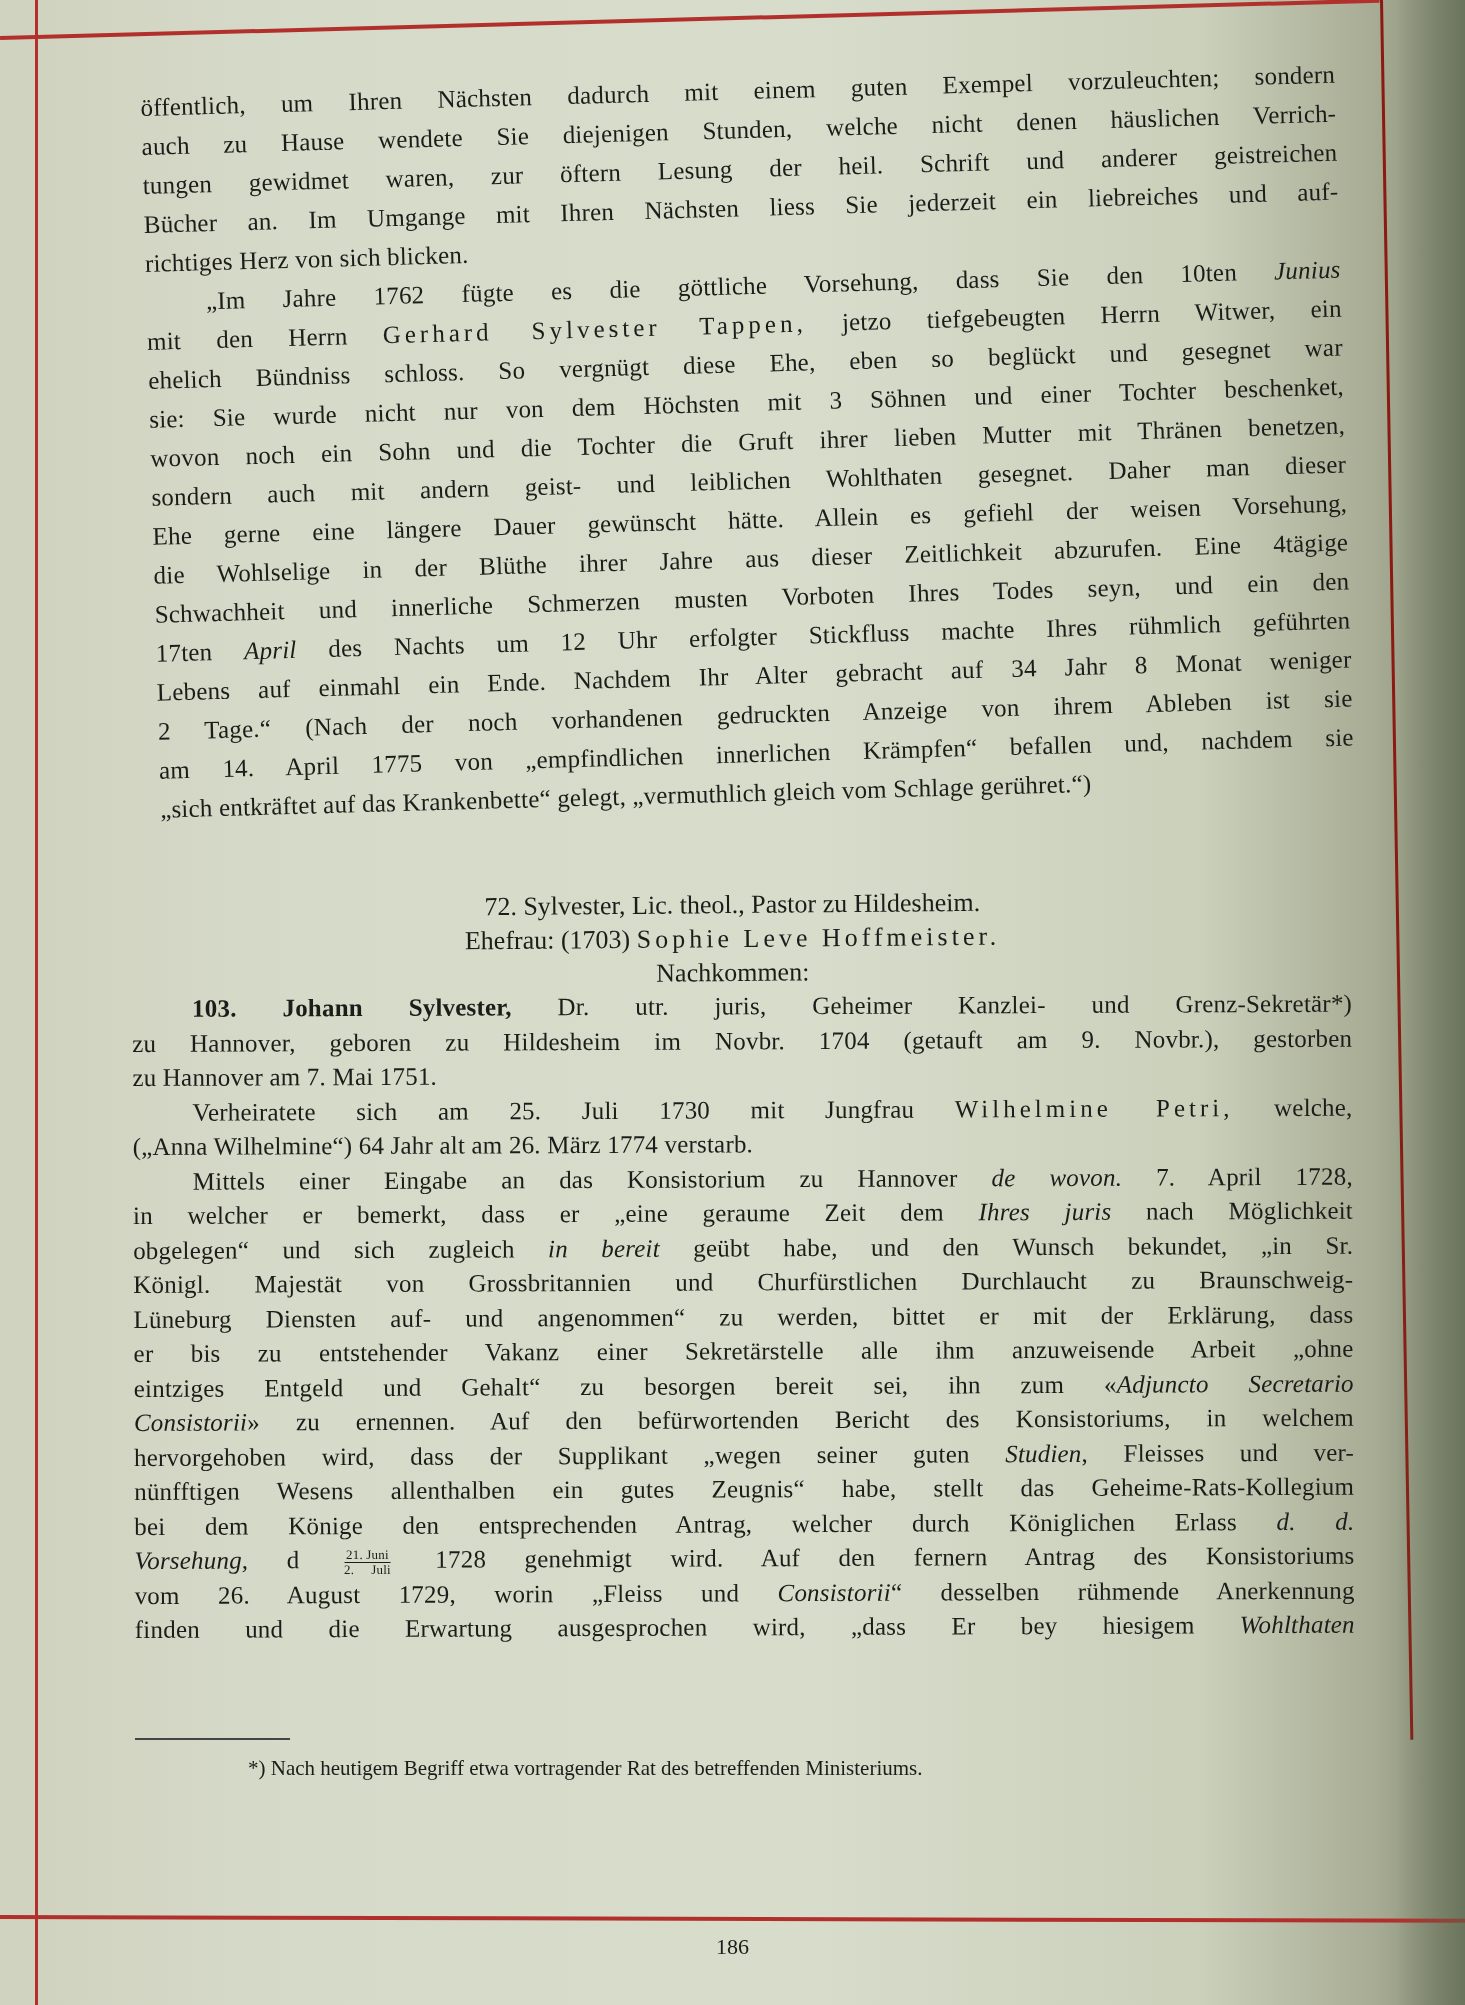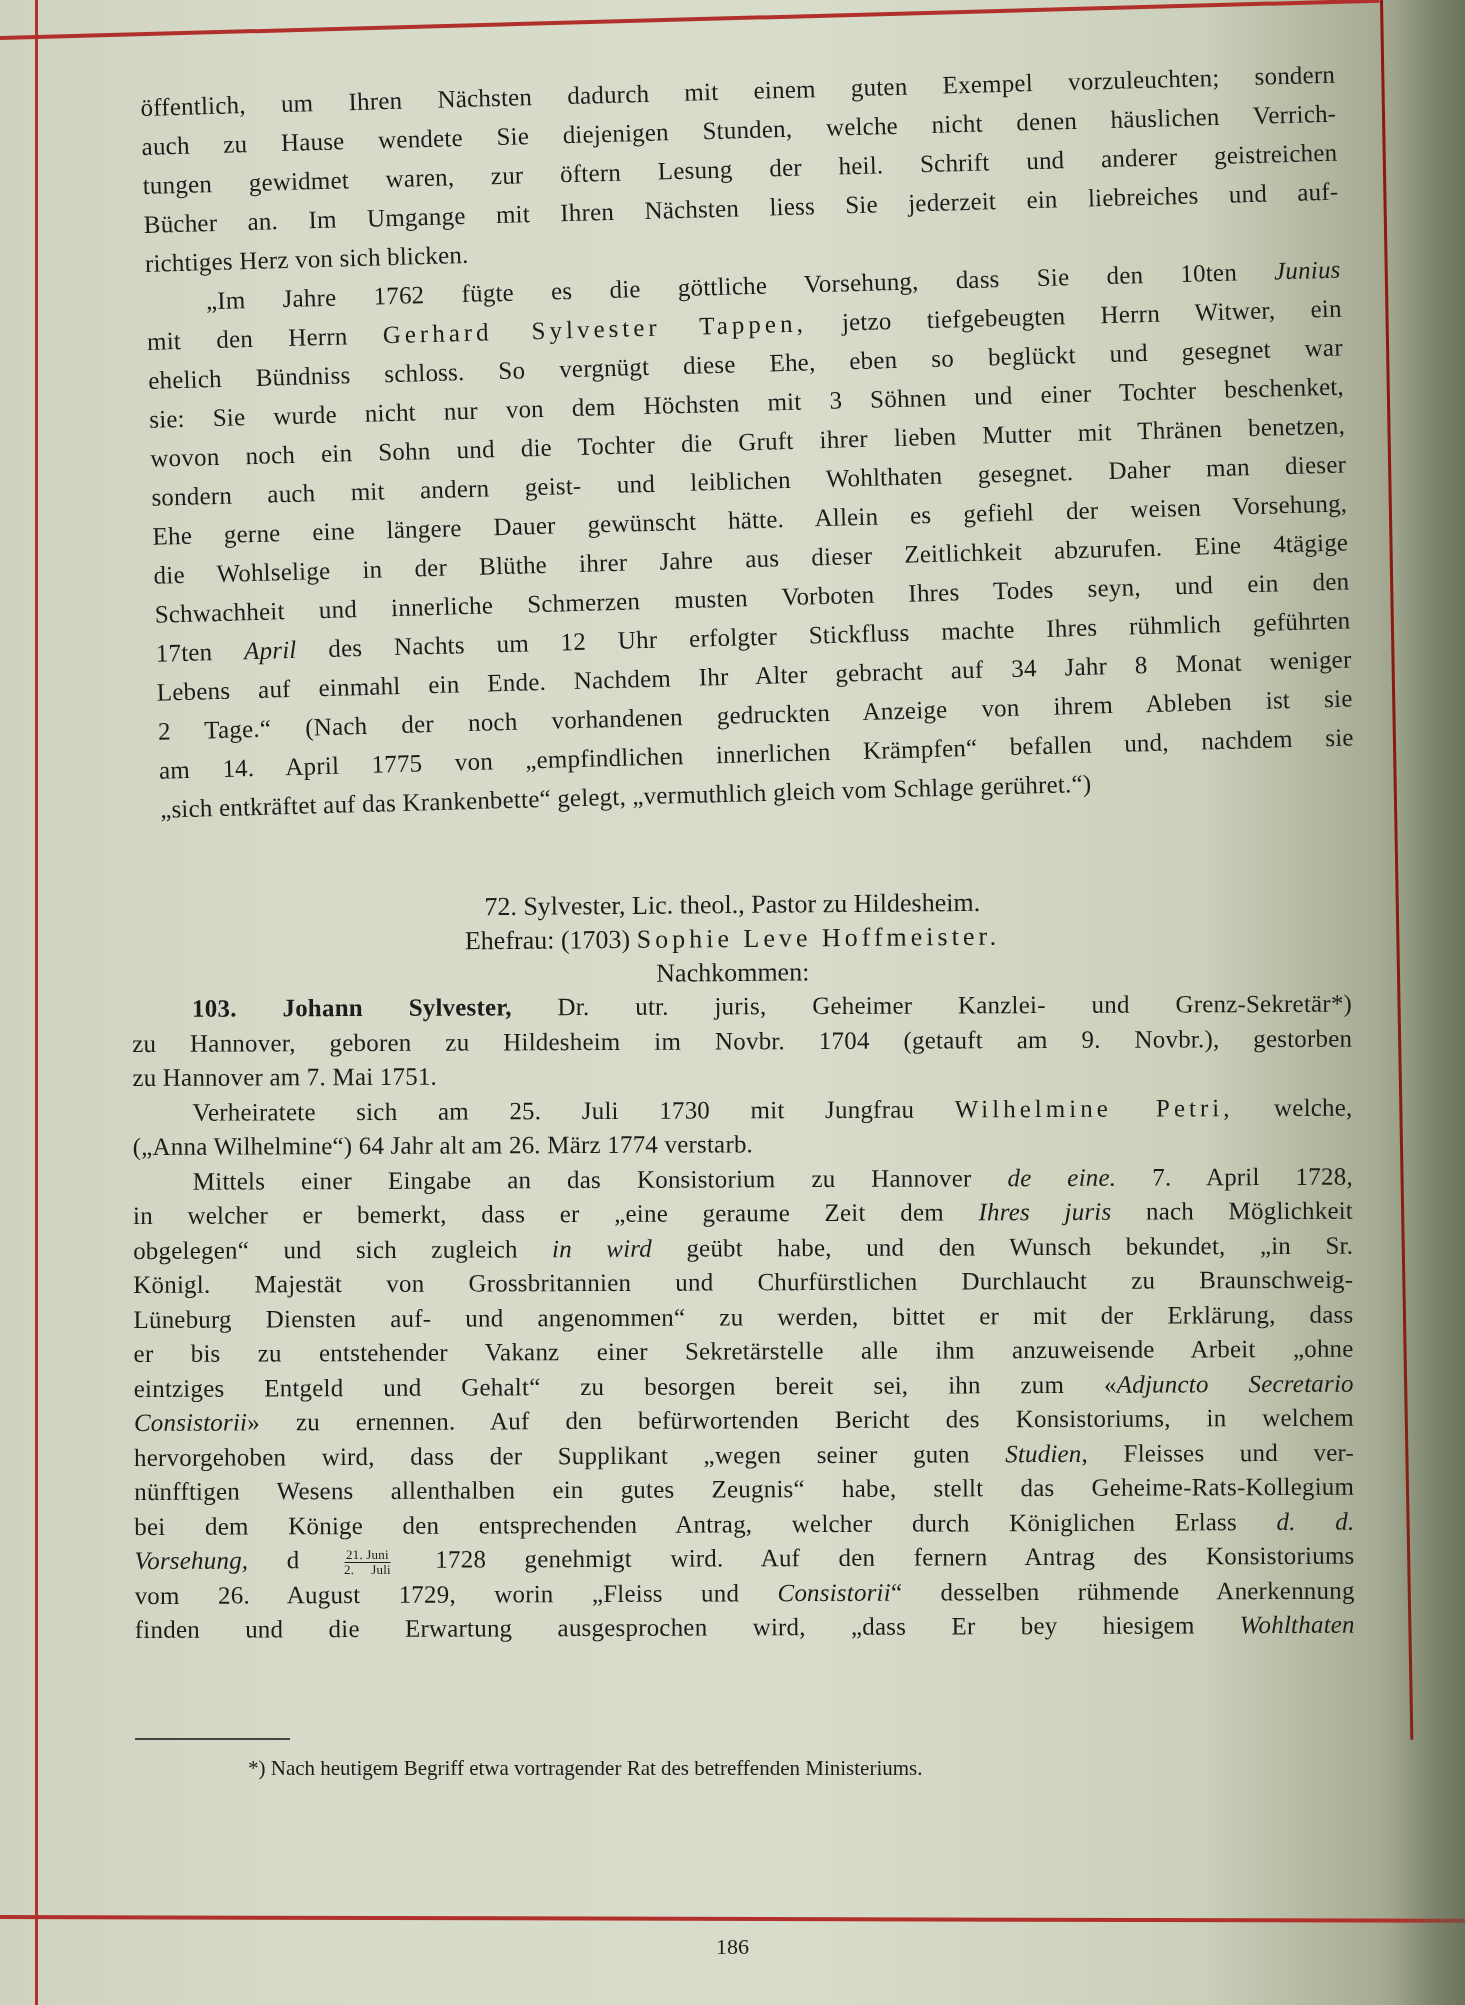--- a/index.html
+++ b/index.html
@@ -78,23 +78,23 @@
   <span class="heading-line">Nachkommen:</span>
 </div>
 
 <div class="page-block block2">
   <span class="line indent"><b>103.</b> <b>Johann Sylvester,</b><span> Dr. utr. juris, Geheimer Kanzlei- und Grenz-Sekretär*)</span></span>
   <span class="line">zu Hannover, geboren zu Hildesheim im Novbr. 1704 (getauft am 9. Novbr.), gestorben</span>
   <span class="line last">zu Hannover am 7. Mai 1751.</span>
   <span class="line indent"><span>Verheiratete sich am 25. Juli 1730 mit Jungfrau </span><span class="spaced">Wilhelmine Petri,</span><span> welche,</span></span>
   <span class="line last">(„Anna Wilhelmine“) 64 Jahr alt am 26. März 1774 verstarb.</span>
 
-  <span class="line indent"><span>Mittels einer Eingabe an das Konsistorium zu Hannover </span><em>de eine.</em><span> 7. April 1728,</span></span>
+  <span class="line indent"><span>Mittels einer Eingabe an das Konsistorium zu Hannover </span><em>de wovon.</em><span> 7. April 1728,</span></span>
   <span class="line"><span>in welcher er bemerkt, dass er „eine geraume Zeit dem </span><em>Ihres juris</em><span> nach Möglichkeit</span></span>
-  <span class="line"><span>obgelegen“ und sich zugleich </span><em>in wird</em><span> geübt habe, und den Wunsch bekundet, „in Sr.</span></span>
+  <span class="line"><span>obgelegen“ und sich zugleich </span><em>in bereit</em><span> geübt habe, und den Wunsch bekundet, „in Sr.</span></span>
   <span class="line">Königl. Majestät von Grossbritannien und Churfürstlichen Durchlaucht zu Braunschweig-</span>
   <span class="line">Lüneburg Diensten auf- und angenommen“ zu werden, bittet er mit der Erklärung, dass</span>
   <span class="line">er bis zu entstehender Vakanz einer Sekretärstelle alle ihm anzuweisende Arbeit „ohne</span>
   <span class="line"><span>eintziges Entgeld und Gehalt“ zu besorgen bereit sei, ihn zum «</span><em>Adjuncto Secretario</em></span>
   <span class="line"><em>Consistorii</em><span>» zu ernennen. Auf den befürwortenden Bericht des Konsistoriums, in welchem</span></span>
   <span class="line"><span>hervorgehoben wird, dass der Supplikant „wegen seiner guten </span><em>Studien</em><span>, Fleisses und ver-</span></span>
   <span class="line">nünfftigen Wesens allenthalben ein gutes Zeugnis“ habe, stellt das Geheime-Rats-Kollegium</span>
   <span class="line"><span>bei dem Könige den entsprechenden Antrag, welcher durch Königlichen Erlass </span><em>d. d.</em></span>
   <span class="line"><em>Vorsehung,</em><span> d </span><span class="frac"><span class="num">21. Juni</span><span class="den">2. Juli</span></span><span> 1728 genehmigt wird. Auf den fernern Antrag des Konsistoriums</span></span>
   <span class="line"><span>vom 26. August 1729, worin „Fleiss und </span><em>Consistorii</em><span>“ desselben rühmende Anerkennung</span></span>

